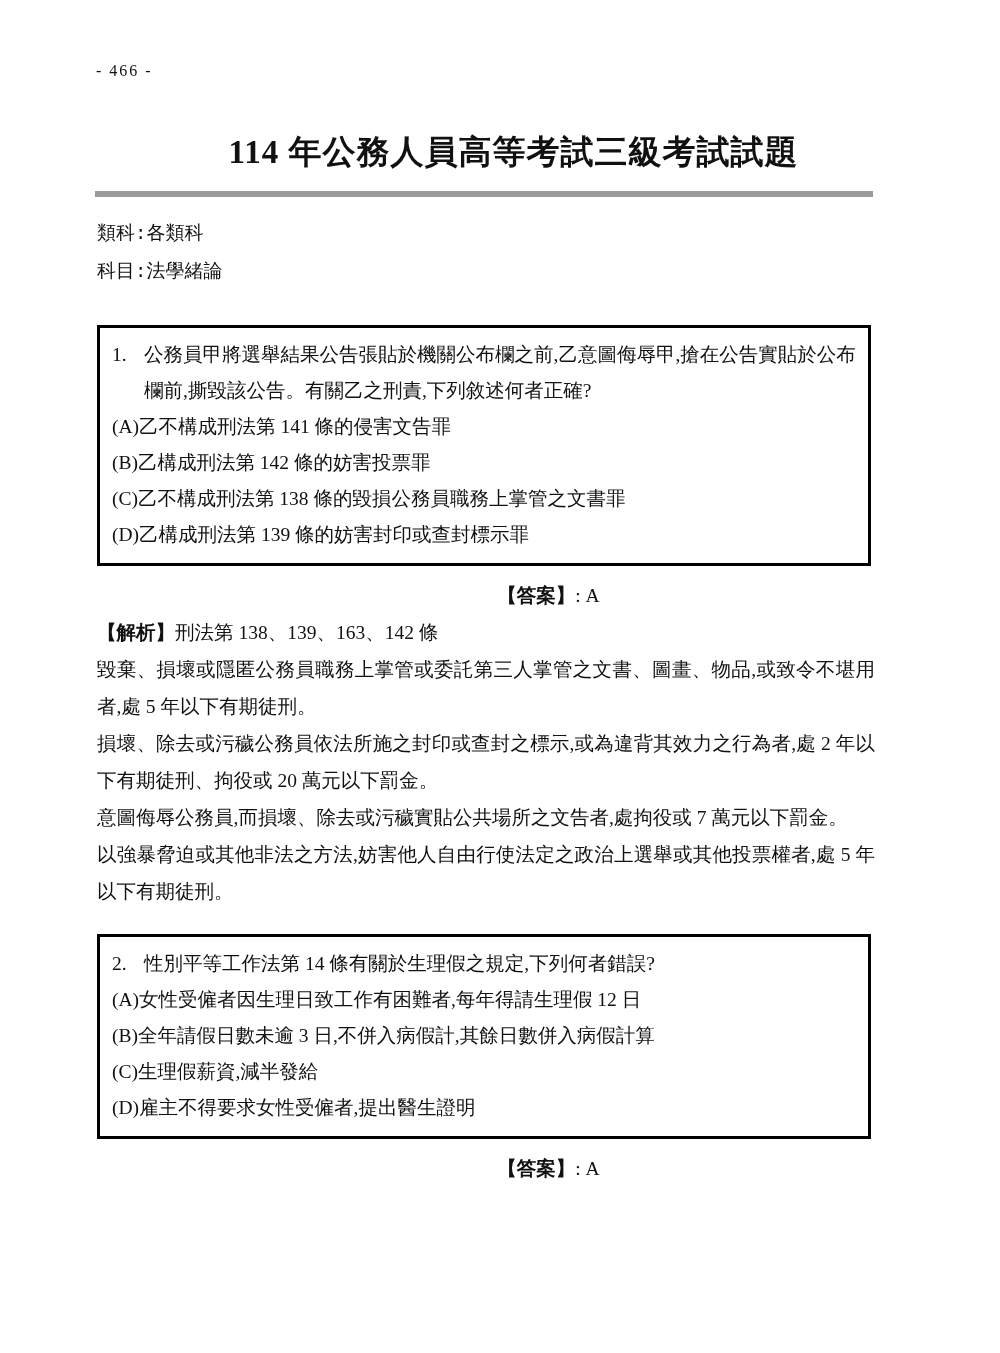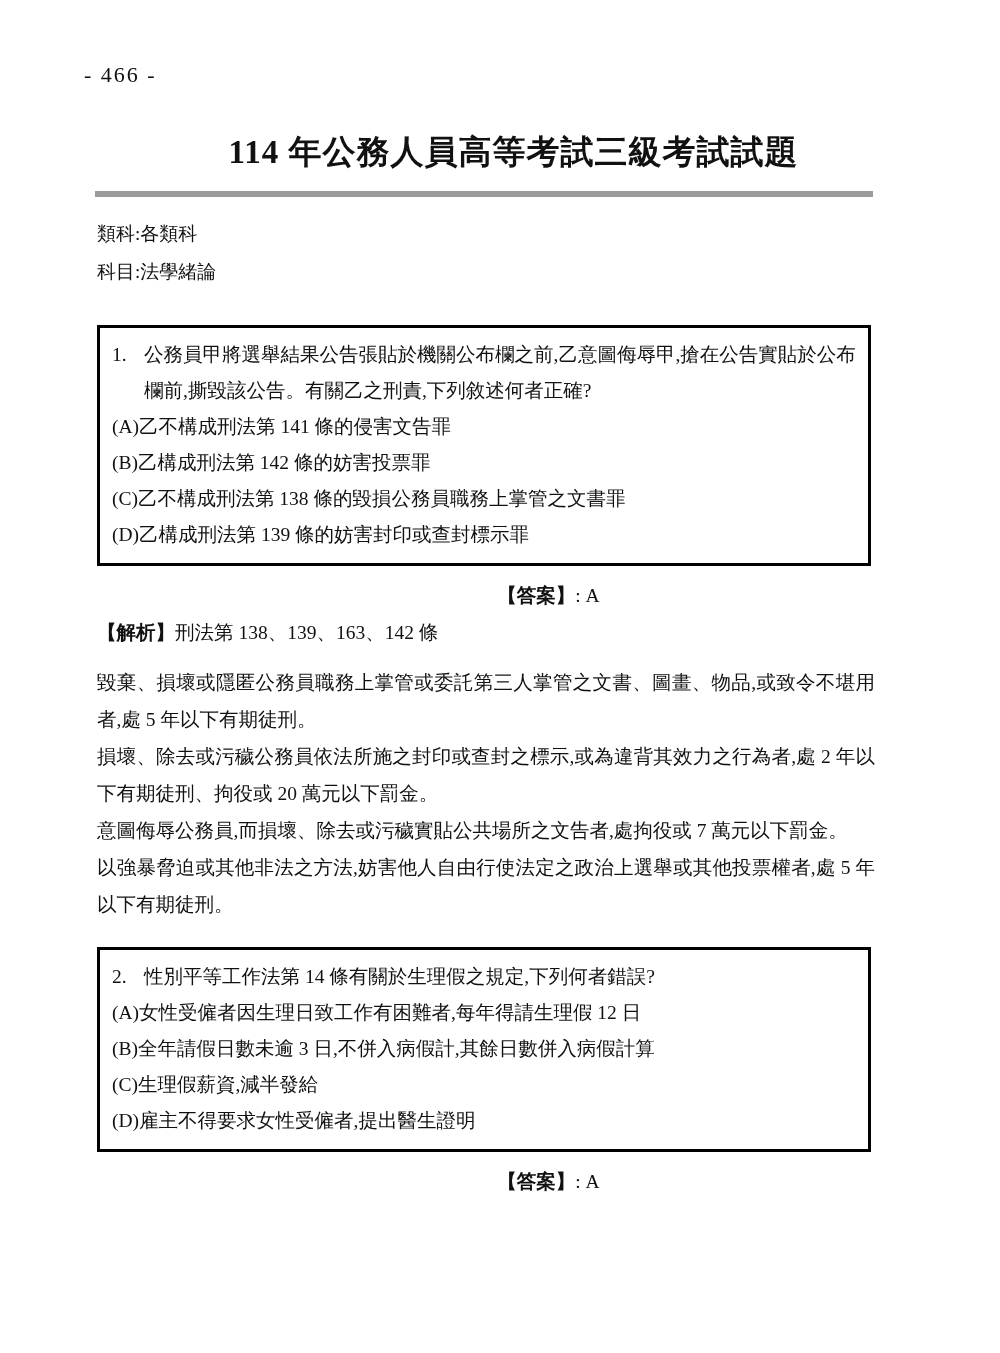--- a/index.html
+++ b/index.html
@@ -9,23 +9,23 @@
   }
   body {
     width: 1000px;
     height: 1353px;
     position: relative;
     font-family: "Liberation Serif", "DejaVu Serif", serif;
     color: #111111;
   }
   .page-number {
     position: absolute;
-    left: 84px;
+    left: 96px;
     top: 62px;
-    font-size: 22px;
+    font-size: 16px;
     letter-spacing: 2px;
     white-space: pre;
     text-align: right;
   }
   .doc-title {
     padding-top: 130px;
     margin: 0;
     text-align: center;
     font-size: 33px;
     font-weight: 700;
@@ -37,20 +37,21 @@
     height: 6px;
     background: #9b9b9b;
     margin: 16px 0 0 95px;
   }
   .meta {
     margin: 18px 0 0 97px;
     font-size: 19px;
   }
   .meta-line {
     line-height: 38px;
+    font-family: Liberation Mono, monospace;
   }
   .question-box {
     box-sizing: border-box;
     margin-left: 97px;
     width: 774px;
     border: 3px solid #000000;
     padding: 9px 12px 10px 12px;
     font-size: 19.5px;
   }
   .question-box.q1 { margin-top: 34px; }
@@ -65,21 +66,21 @@
     line-height: 37px;
     text-align: center;
   }
   .bold-label { font-weight: 700; }
   .analysis-head {
     margin: 0 0 0 97px;
     font-size: 19.5px;
     line-height: 37px;
   }
   .analysis {
-    margin: 13px 0 0 97px;
+    margin: 0 0 0 97px;
     width: 778px;
     font-size: 19.5px;
   }
   .analysis p {
     margin: 0;
     line-height: 37px;
     text-align: justify;
   }
 </style>
 </head>

